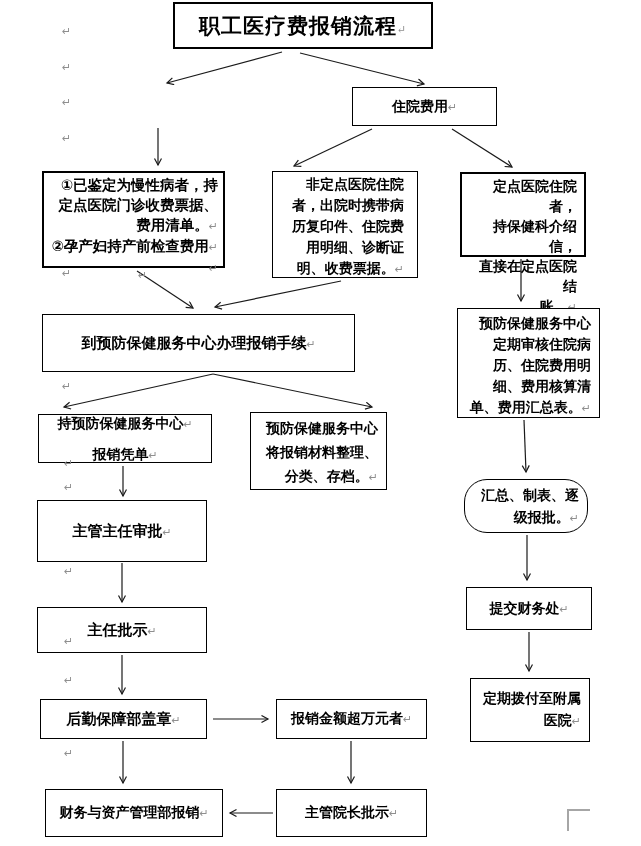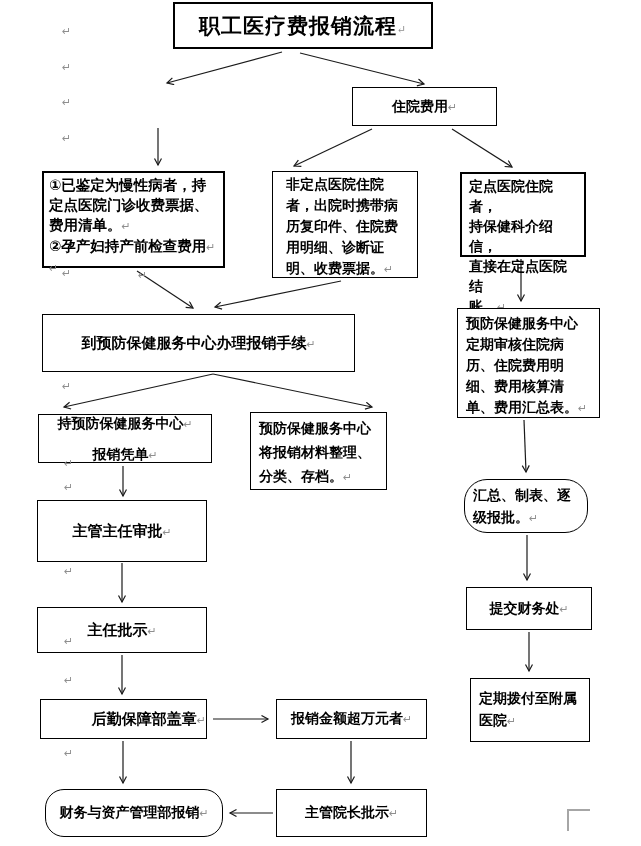--- a/index.html
+++ b/index.html
@@ -2,40 +2,40 @@
 <html><head>
 <meta charset="utf-8">
 <style>
   html,body{margin:0;padding:0;background:#ffffff;}
   .page{position:relative;width:641px;height:846px;background:#ffffff;overflow:hidden;
         font-family:"Liberation Sans","DejaVu Sans",sans-serif;}
   svg.connectors{position:absolute;left:0;top:0;width:641px;height:846px;pointer-events:none;}
   .node{position:absolute;box-sizing:border-box;border:1px solid #000;background:#fff;
         color:#000;font-weight:700;font-size:14px;}
   .ctr{display:flex;align-items:center;justify-content:center;text-align:center;}
-  .lft{text-align:left;}
+  .lft{text-align:right;}
   .pmark{color:#8f8f8f;font-weight:400;font-size:11px;}
   .mm{position:absolute;color:#8f8f8f;font-size:11px;font-weight:400;line-height:1;}
 
   .n-title{left:173px;top:2px;width:260px;height:47px;border-width:2px;font-size:21px;
            font-family:"Liberation Serif","DejaVu Serif",serif;letter-spacing:1px;}
   .n-outp{left:119px;top:87px;width:84px;height:39px;}
   .n-inp{left:352px;top:87px;width:145px;height:39px;}
   .n-outreq{left:42px;top:171px;width:183px;height:97px;border-width:2px;line-height:20px;padding:2px 5px;font-size:14.5px;}
   .n-nondesig{left:272px;top:171px;width:146px;height:107px;line-height:21px;padding:2px 13px;}
   .n-desig{left:460px;top:172px;width:126px;height:85px;border-width:2px;line-height:20px;padding:2px 7px;}
   .n-center{left:42px;top:314px;width:313px;height:58px;font-size:15px;}
   .n-voucher{left:38px;top:414px;width:174px;height:49px;line-height:30px;}
   .n-archive{left:250px;top:412px;width:137px;height:78px;line-height:24px;padding:3px 8px;}
   .n-review{left:457px;top:308px;width:143px;height:110px;line-height:21px;padding:4px 8px;}
   .n-chiefapproval{left:37px;top:500px;width:170px;height:62px;font-size:15px;}
   .n-chiefinstr{left:37px;top:607px;width:170px;height:46px;font-size:15px;}
-  .n-logistics{left:40px;top:699px;width:167px;height:40px;font-size:15px;justify-content:flex-end;}
+  .n-logistics{left:40px;top:699px;width:167px;height:40px;font-size:15px;}
   .n-over10k{left:276px;top:699px;width:151px;height:40px;}
-  .n-finance{left:45px;top:789px;width:178px;height:48px;border-radius:19px;}
+  .n-finance{left:45px;top:789px;width:178px;height:48px;}
   .n-dean{left:276px;top:789px;width:151px;height:48px;}
   .n-summary{left:464px;top:479px;width:124px;height:54px;line-height:22px;padding:4px 8px;border-radius:23px;}
   .n-submit{left:466px;top:587px;width:126px;height:43px;}
   .n-allocate{left:470px;top:678px;width:120px;height:64px;line-height:22px;padding:8px 8px;}
 </style>
 </head>
 <body>
 
 <div class="page">
 

